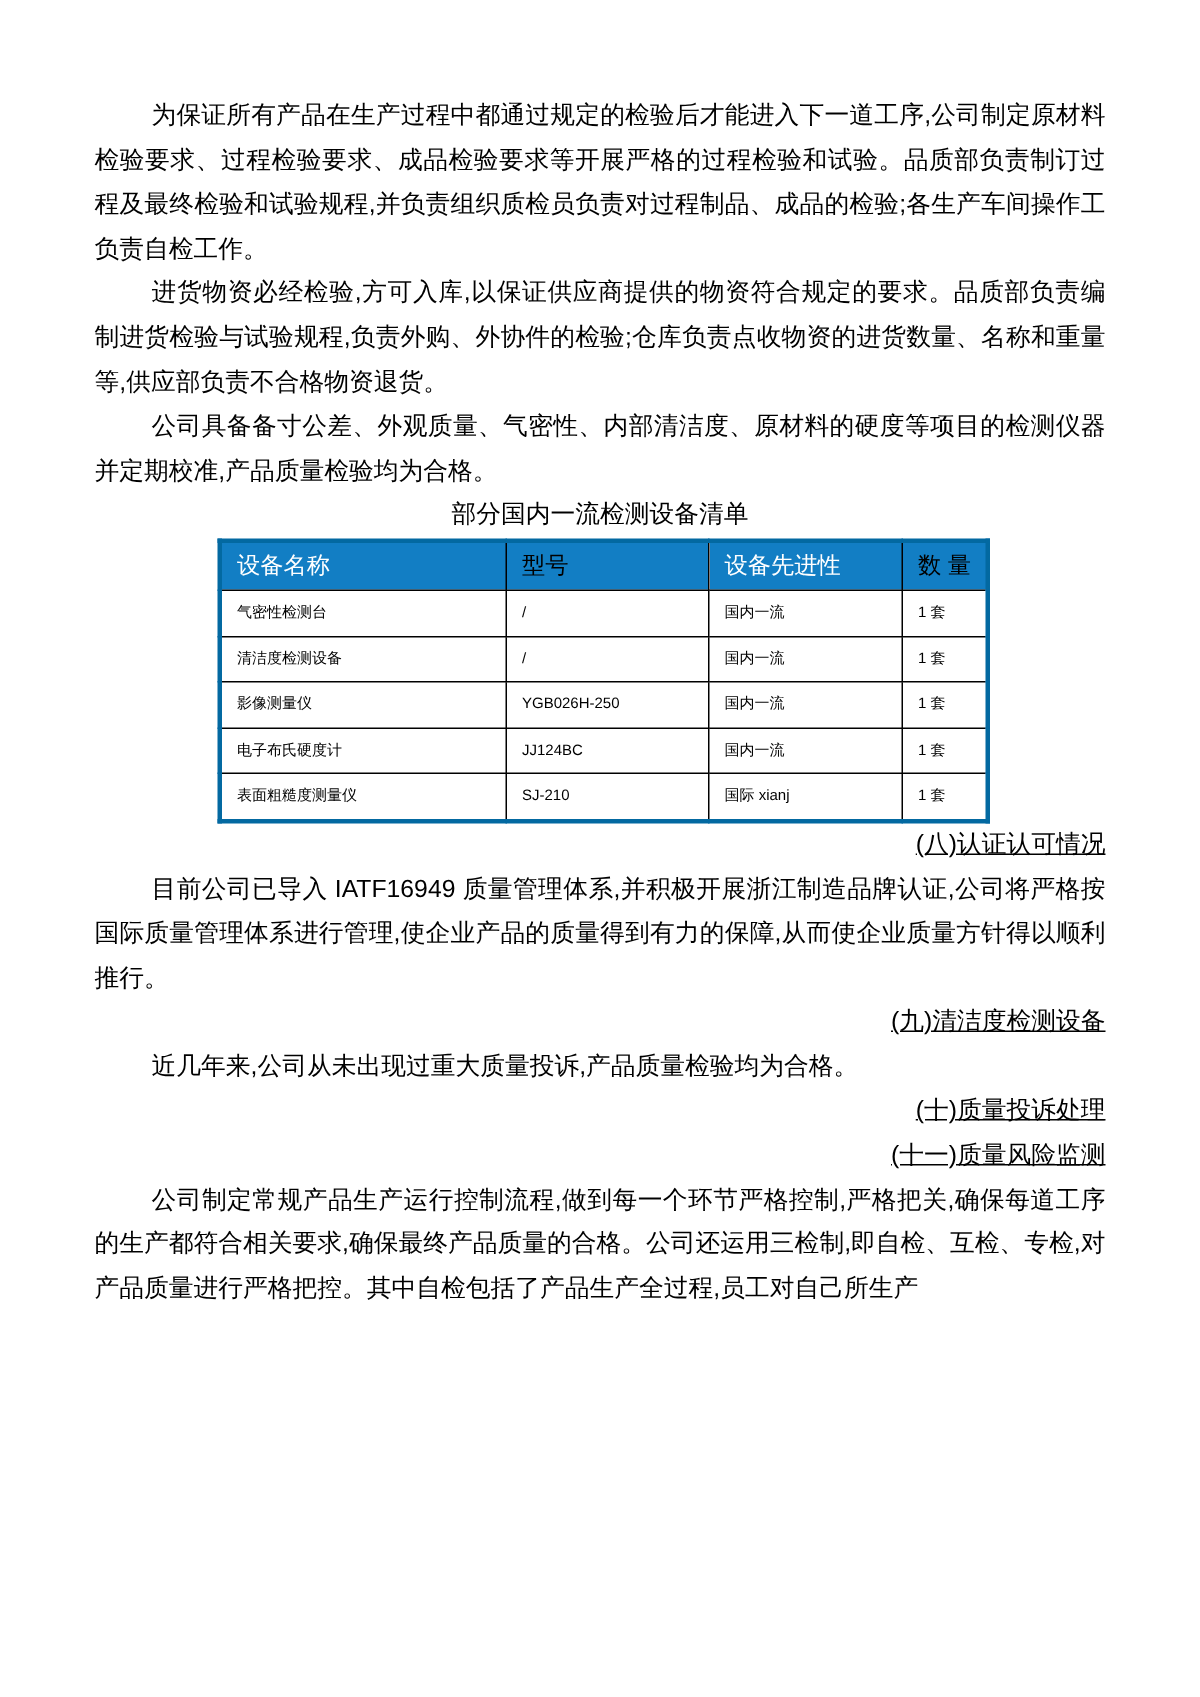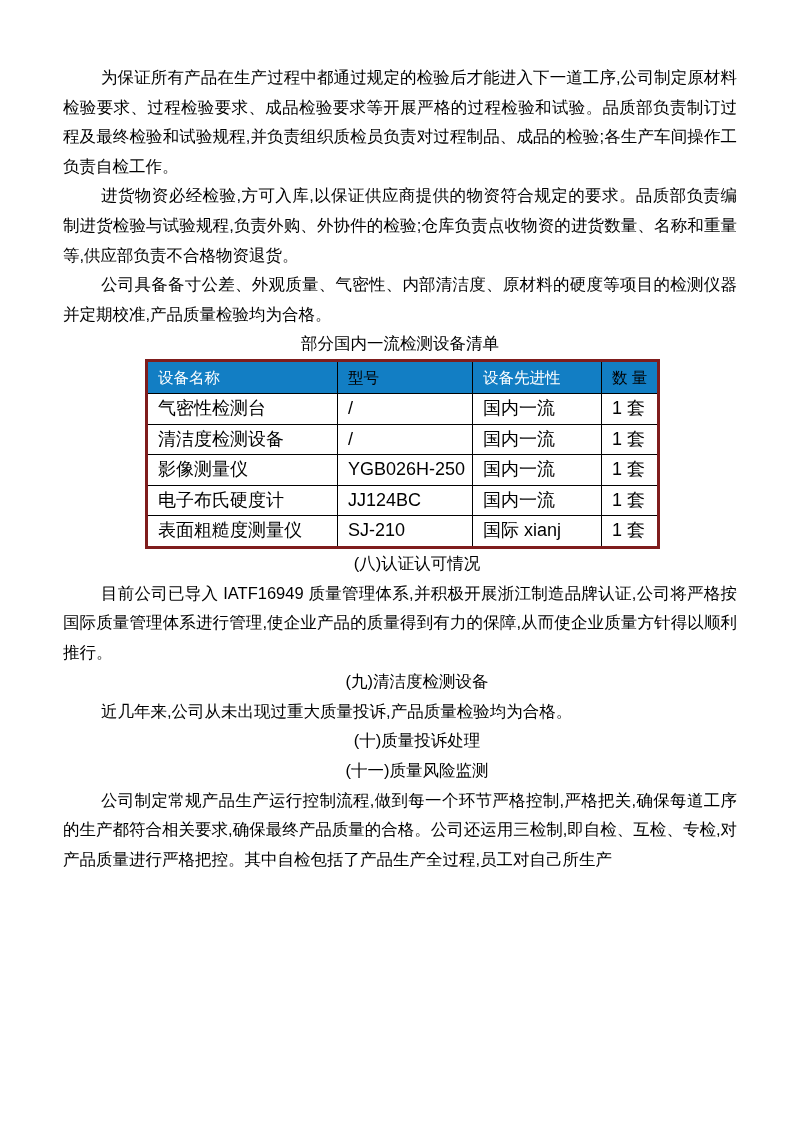--- a/index.html
+++ b/index.html
@@ -12,46 +12,46 @@
     color:#000000;
   }
   .content {
     padding:63px 63px 0 63px;
     font-size:16.5px;
     line-height:29.6px;
     text-align:justify;
   }
   .content p { margin:0; }
   p.para { text-indent:38px; }
-  p.heading { text-indent:34px; text-align:center; }
+  p.heading { text-indent:34px; text-align:right;text-decoration:underline; }
   p.table-title { text-indent:0; text-align:center; }
   table.device-table {
     border-collapse:collapse;
     table-layout:fixed;
     width:512px;
     margin:0 0 0 82px;
-    border:3px solid #7f1d1d;
+    border:3px solid #0369a1;
   }
   table.device-table th, table.device-table td {
     border:1.5px solid #000;
     padding:0 2px 0 10px;
     text-align:left;
     vertical-align:middle;
     overflow:hidden;
     white-space:nowrap;
   }
   table.device-table th {
     background:#127EC4;
     color:#ffffff;
     font-weight:normal;
     font-size:15.5px;
     height:31px;
   }
   table.device-table td {
-    font-size:18px;
+    font-size:10px;
     height:28px;
   }
 </style>
 </head>
 <body>
 
 <div class="page">
   <div class="content">
     <p class="para">为保证所有产品在生产过程中都通过规定的检验后才能进入下一道工序,公司制定原材料检验要求、过程检验要求、成品检验要求等开展严格的过程检验和试验。品质部负责制订过程及最终检验和试验规程,并负责组织质检员负责对过程制品、成品的检验;各生产车间操作工负责自检工作。</p>
     <p class="para">进货物资必经检验,方可入库,以保证供应商提供的物资符合规定的要求。品质部负责编制进货检验与试验规程,负责外购、外协件的检验;仓库负责点收物资的进货数量、名称和重量等,供应部负责不合格物资退货。</p>

